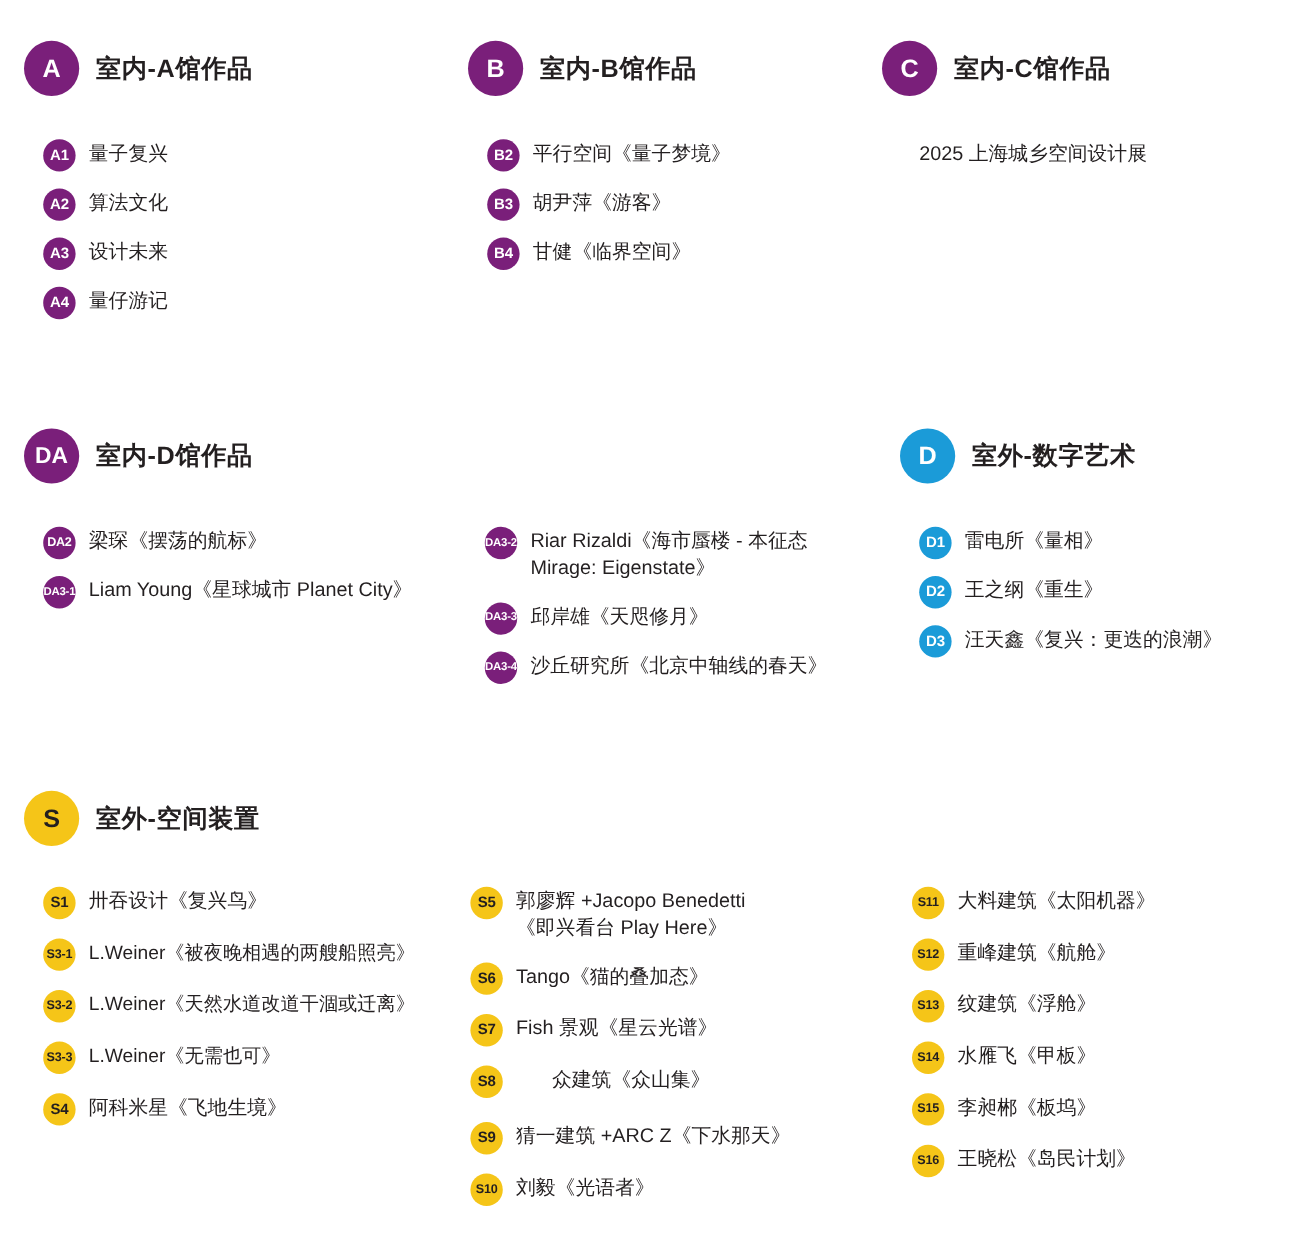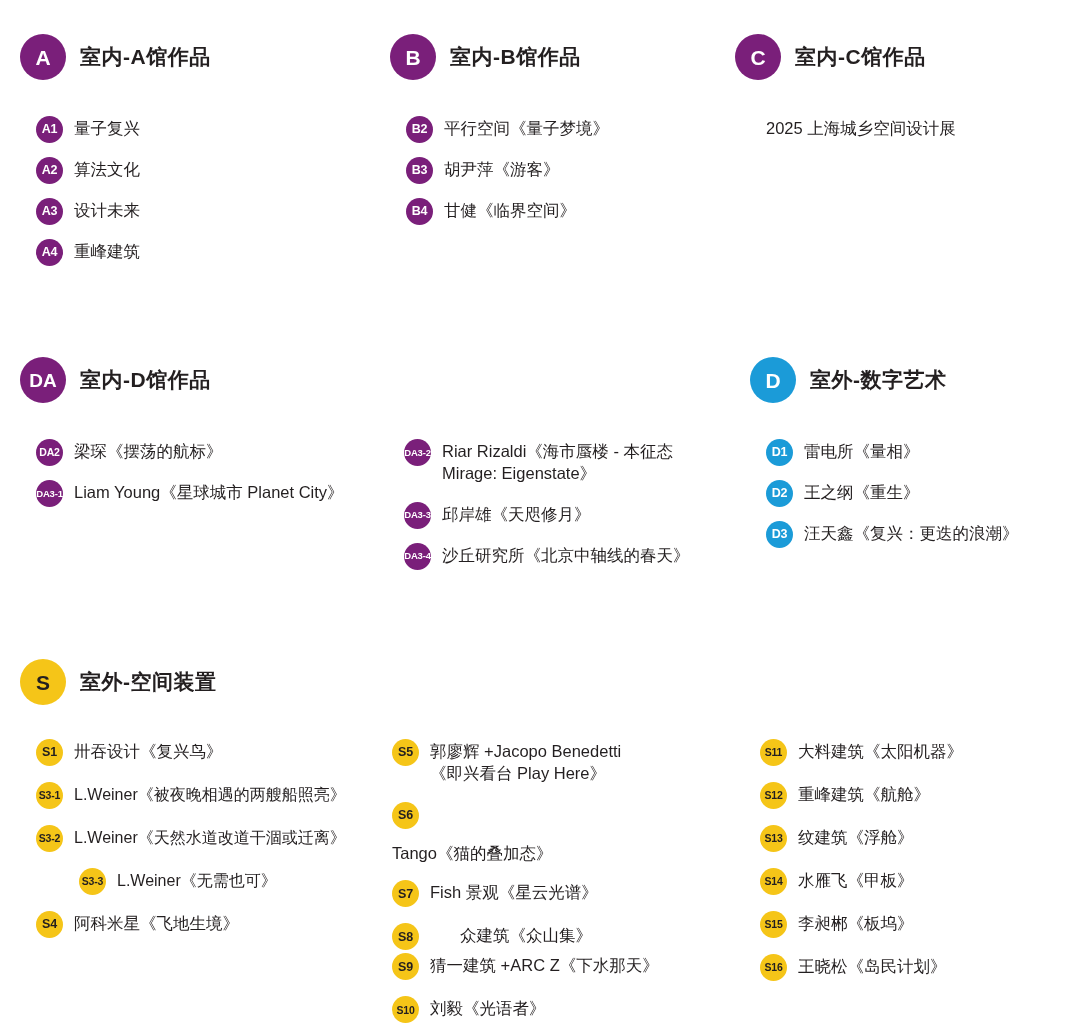--- a/index.html
+++ b/index.html
@@ -113,21 +113,21 @@
     <div class="item">
       <div class="pill" style="background:#7a1f7a;">A2</div>
       <div class="label">算法文化</div>
     </div>
     <div class="item">
       <div class="pill" style="background:#7a1f7a;">A3</div>
       <div class="label">设计未来</div>
     </div>
     <div class="item">
       <div class="pill" style="background:#7a1f7a;">A4</div>
-      <div class="label">重峰建筑</div>
+      <div class="label">量仔游记</div>
     </div>
   </div>
 
   <div class="sec-head" style="left:390px; top:34px;">
     <div class="sec-badge sz-big" style="background:#7a1f7a;">B</div>
     <div class="sec-title">室内-B馆作品</div>
   </div>
 
   <div class="col" style="left:406px; top:115px; width:330px;">
     <div class="item">
@@ -219,44 +219,44 @@
     </div>
     <div class="item" style="margin-bottom:15px;">
       <div class="pill w3" style="background:#f5c518; color:#231f20;">S3-1</div>
       <div class="label small">L.Weiner《被夜晚相遇的两艘船照亮》</div>
     </div>
     <div class="item" style="margin-bottom:15px;">
       <div class="pill w3" style="background:#f5c518; color:#231f20;">S3-2</div>
       <div class="label small">L.Weiner《天然水道改道干涸或迁离》</div>
     </div>
     <div class="item" style="margin-bottom:15px;">
-      <div class="pill w3" style="background:#f5c518; color:#231f20;margin-left:43px;">S3-3</div>
+      <div class="pill w3" style="background:#f5c518; color:#231f20;">S3-3</div>
       <div class="label small">L.Weiner《无需也可》</div>
     </div>
     <div class="item">
       <div class="pill" style="background:#f5c518; color:#231f20;">S4</div>
       <div class="label">阿科米星《飞地生境》</div>
     </div>
   </div>
 
   <div class="col" style="left:392px; top:738px; width:340px;">
     <div class="item" style="margin-bottom:16px;">
       <div class="pill" style="background:#f5c518; color:#231f20;">S5</div>
       <div class="label">郭廖辉 +Jacopo Benedetti
 《即兴看台 Play Here》</div>
     </div>
-    <div class="item" style="margin-bottom:15px;flex-direction:column;">
+    <div class="item" style="margin-bottom:15px;">
       <div class="pill" style="background:#f5c518; color:#231f20;">S6</div>
       <div class="label">Tango《猫的叠加态》</div>
     </div>
     <div class="item" style="margin-bottom:15px;">
       <div class="pill" style="background:#f5c518; color:#231f20;">S7</div>
       <div class="label">Fish 景观《星云光谱》</div>
     </div>
-    <div class="item" style="margin-bottom:2px;gap:41px;">
+    <div class="item" style="margin-bottom:19px;gap:41px;">
       <div class="pill" style="background:#f5c518; color:#231f20;">S8</div>
       <div class="label">众建筑《众山集》</div>
     </div>
     <div class="item" style="margin-bottom:15px;">
       <div class="pill" style="background:#f5c518; color:#231f20;">S9</div>
       <div class="label">猜一建筑 +ARC Z《下水那天》</div>
     </div>
     <div class="item">
       <div class="pill w3" style="background:#f5c518; color:#231f20;">S10</div>
       <div class="label">刘毅《光语者》</div>

